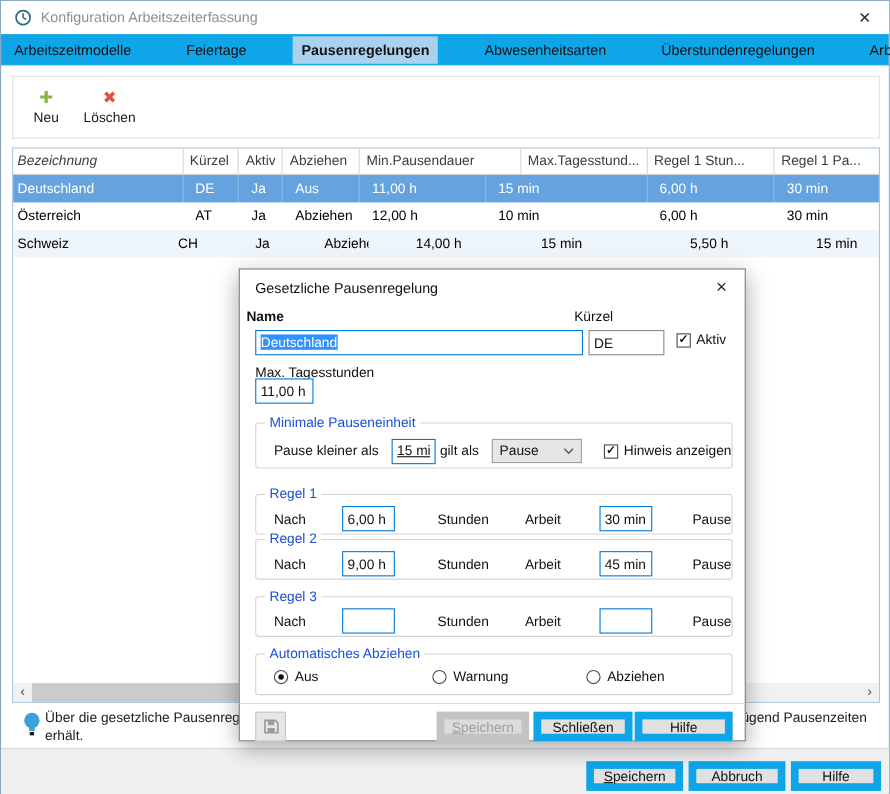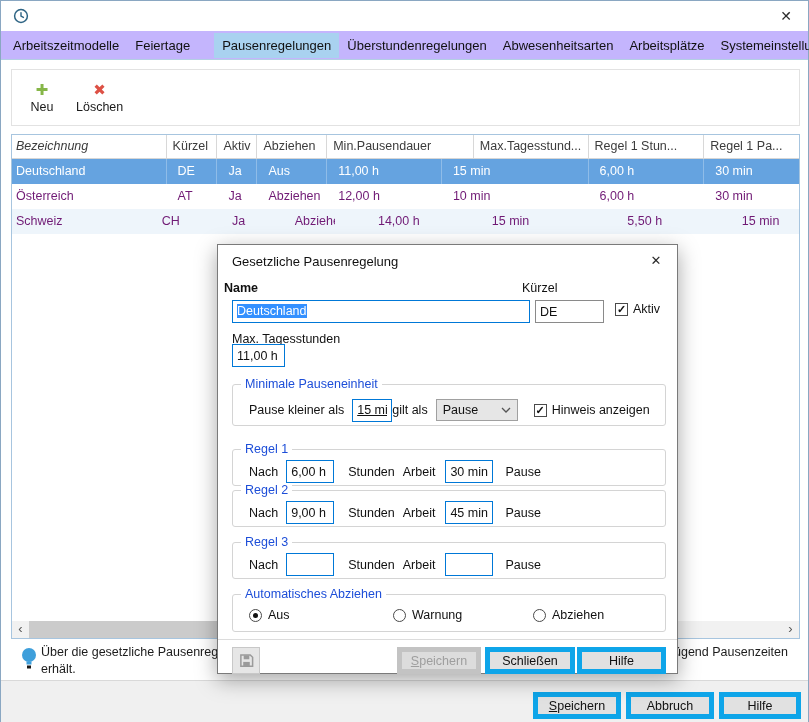--- a/index.html
+++ b/index.html
@@ -8,39 +8,39 @@
 
   .window { position:absolute; inset:0; width:809px; height:722px; border:1px solid #8aa7c2; background:#fff; }
 
   
   .titlebar { position:absolute; left:0; top:0; width:100%; height:30px; background:#fff; }
   .titlebar .app-icon { position:absolute; left:12px; top:7px; width:16px; height:16px; }
   .titlebar .title { position:absolute; left:36px; top:7px; font-size:13px; color:#8f8f8f; }
   .titlebar .close { position:absolute; right:12px; top:6px; width:20px; height:18px; text-align:center; font-size:14px; color:#2b2b2b; cursor:pointer; line-height:18px; }
 
   
-  .tabbar { position:absolute; left:0; top:30px; width:100%; height:29px; display:flex; align-items:center; padding-left:4px; border-bottom:1px solid #b3cfe4; background:#c4b5fd; }
+  .tabbar { position:absolute; left:0; top:30px; width:100%; height:29px; display:flex; align-items:center; padding-left:4px; border-bottom:1px solid #b3cfe4; background:#0ea5e9;gap:34px; }
   .tab { padding:5px 8px; font-size:13px; color:#111; cursor:pointer; white-space:nowrap; }
-  .tab.active { background:#a9d2f0; font-weight:normal;margin-left:16px; }
+  .tab.active { background:#a9d2f0; font-weight:bold; }
 
   
   .toolbar { position:absolute; left:10px; top:68px; width:789px; height:57px; border:1px solid #e2e2e2; background:#fff; display:flex; align-items:center; padding-left:8px; gap:6px; }
   .tool-btn { display:flex; flex-direction:column; align-items:center; min-width:44px; padding:4px 6px; cursor:pointer; }
   .tool-btn .tool-icon { font-size:15px; line-height:17px; }
   .tool-icon.green { color:#86b648; }
   .tool-icon.red { color:#dd5145; }
   .tool-btn .tool-label { font-size:12.5px; color:#1a1a1a; margin-top:2px; }
 
   
   .table-panel { position:absolute; left:10px; top:133px; width:789px; height:505px; border:1px solid #a7c5df; background:#fff; }
   .thead { display:flex; height:24px; border-bottom:1px solid #d6d6d6; }
   .th { font-size:12.5px; color:#3c3c3c; line-height:23px; padding-left:6px; border-right:1px solid #d8d8d8; overflow:hidden; white-space:nowrap; }
   .th.first { padding-left:4px;font-style:italic; }
   .th.last { border-right:none; }
-  .trow { display:flex; height:25px; font-size:12.5px; color:#701a75; cursor:default; }
+  .trow { display:flex; height:25px; font-size:12.5px; color:#000000; cursor:default; }
   .trow .td { line-height:25px; padding-left:11px; overflow:hidden; white-space:nowrap; }
   .trow .td.first { padding-left:4px; }
   .trow.selected { background:#65a3e0; color:#fff; }
   .trow.selected .td { border-right:1px solid rgba(255,255,255,0.28); }
   .trow.selected .td.last { border-right:none; }
   .trow.alt { background:#eef5fb;gap:32px; }
   .c0{width:155px}.c1{width:51px}.c2{width:40px}.c3{width:70px}.c4{width:115px}.c5{width:147px}.c6{width:116px}.c7{width:95px}
 
   
   .hscroll { position:absolute; left:0; right:0; bottom:0; height:17px; background:#f1f1f1; }
@@ -48,21 +48,21 @@
   .hs-arrow.left { left:0; }
   .hs-arrow.right { right:0; }
   .hs-thumb { position:absolute; left:17px; top:0; height:17px; width:400px; background:#cbcbcb; cursor:pointer; }
 
   
   .info-text { position:absolute; font-size:12.5px; color:#1c1c1c; white-space:nowrap; }
   .bulb { position:absolute; left:20px; top:645px; }
 
   
   .footer { position:absolute; left:0; top:679px; width:100%; height:43px; background:#f0f0f0; border-top:1px solid #d9d9d9; }
-  .btn { position:absolute; height:27px; background:#e1e1e1; border:5px solid #0ea5e9; font-size:12.5px; font-family:"Liberation Sans", sans-serif; color:#111; text-align:center; cursor:pointer; }
+  .btn { position:absolute; height:27px; background:#e1e1e1; border:7px solid #0ea5e9; font-size:12.5px; font-family:"Liberation Sans", sans-serif; color:#111; text-align:center; cursor:pointer; }
   .btn.disabled { background:#dcdcdc; border-color:#c3c3c3; color:#9e9e9e; cursor:default; }
   .u { text-decoration:underline; }
 
   
   .dialog { position:absolute; left:216px; top:243px; width:461px; height:430px; background:#fff; border:1px solid #7a7a7a; box-shadow:0 6px 20px rgba(0,0,0,0.35); z-index:10; }
   .dlg-title { position:absolute; left:14px; top:9px; font-size:13px; color:#111; }
   .dlg-close { position:absolute; right:12px; top:7px; width:18px; height:18px; text-align:center; font-size:13px; color:#2b2b2b; cursor:pointer; line-height:18px; }
   .dlg-label { position:absolute; font-size:12.5px; color:#111; white-space:nowrap; }
   .dlg-label.bold { font-weight:bold; }
 
@@ -70,21 +70,21 @@
   .sel { background:#3390ff; color:#fff; }
   input.tb { position:absolute; height:23px; border:1px solid #0078d7; background:#fff; font-size:12.5px; padding:0 4px; font-family:"Liberation Sans", sans-serif; color:#111; outline:none; }
   input.tb.gray { border-color:#8a8a8a; }
 
   .checkbox { display:inline-flex; align-items:center; gap:5px; cursor:pointer; }
   .cb-box { width:13px; height:13px; border:1px solid #4a4a4a; background:#fff; font-size:11px; line-height:11px; text-align:center; color:#111; font-weight:bold; }
   .cb-label { font-size:12.5px; color:#111; white-space:nowrap; }
 
   .group { position:absolute; left:14px; width:434px; border:1px solid #d4d4d4; border-radius:3px; }
   .group-label { position:absolute; top:-8px; left:8px; background:#fff; padding:0 4px; font-size:12.5px; color:#1d4ed8; white-space:nowrap; }
-  .group-row { display:flex; align-items:center; height:100%; padding:10px 0 0 16px; }
+  .group-row { display:flex; align-items:center; height:100%; padding:10px 0 0 16px;justify-content:space-between; }
   .glabel { font-size:12.5px; color:#111; white-space:nowrap; }
   .rule-input { position:static !important; width:48px; }
   .mini-input { position:static !important; width:40px;text-decoration:underline; }
 
   .combo { width:82px; height:22px; background:#e6e6e6; border:1px solid #a0a0a0; display:inline-flex; align-items:center; padding:0 6px; cursor:pointer; }
   .combo .combo-value { flex:1; font-size:12.5px; color:#111; }
 
   .radio-item { position:absolute; display:flex; align-items:center; gap:6px; cursor:pointer; }
   .radio { width:13px; height:13px; border:1px solid #4a4a4a; border-radius:50%; background:#fff; position:relative; }
   .radio.checked::after { content:""; position:absolute; left:3px; top:3px; width:5px; height:5px; border-radius:50%; background:#111; }
@@ -96,29 +96,30 @@
 </head>
 <body>
 
 <div class="window">
 
   <div class="titlebar">
     <svg class="app-icon" viewBox="0 0 16 16">
       <circle cx="8" cy="8" r="6.4" fill="none" stroke="#2e6484" stroke-width="1.5"></circle>
       <path d="M8 4.6 V8 L10.4 9.4" fill="none" stroke="#2e6484" stroke-width="1.4" stroke-linecap="round"></path>
     </svg>
+    <span class="title">Konfiguration Arbeitszeiterfassung</span>
     <span class="close">✕</span>
   </div>
 
   <div class="tabbar">
     <span class="tab">Arbeitszeitmodelle</span>
     <span class="tab">Feiertage</span>
     <span class="tab active">Pausenregelungen</span>
+    <span class="tab">Abwesenheitsarten</span>
     <span class="tab">Überstundenregelungen</span>
-    <span class="tab">Abwesenheitsarten</span>
     <span class="tab">Arbeitsplätze</span>
     <span class="tab">Systemeinstellungen</span>
 
   </div>
 
   <div class="toolbar">
     <div class="tool-btn">
       <span class="tool-icon green">✚</span>
       <span class="tool-label">Neu</span>
     </div>

